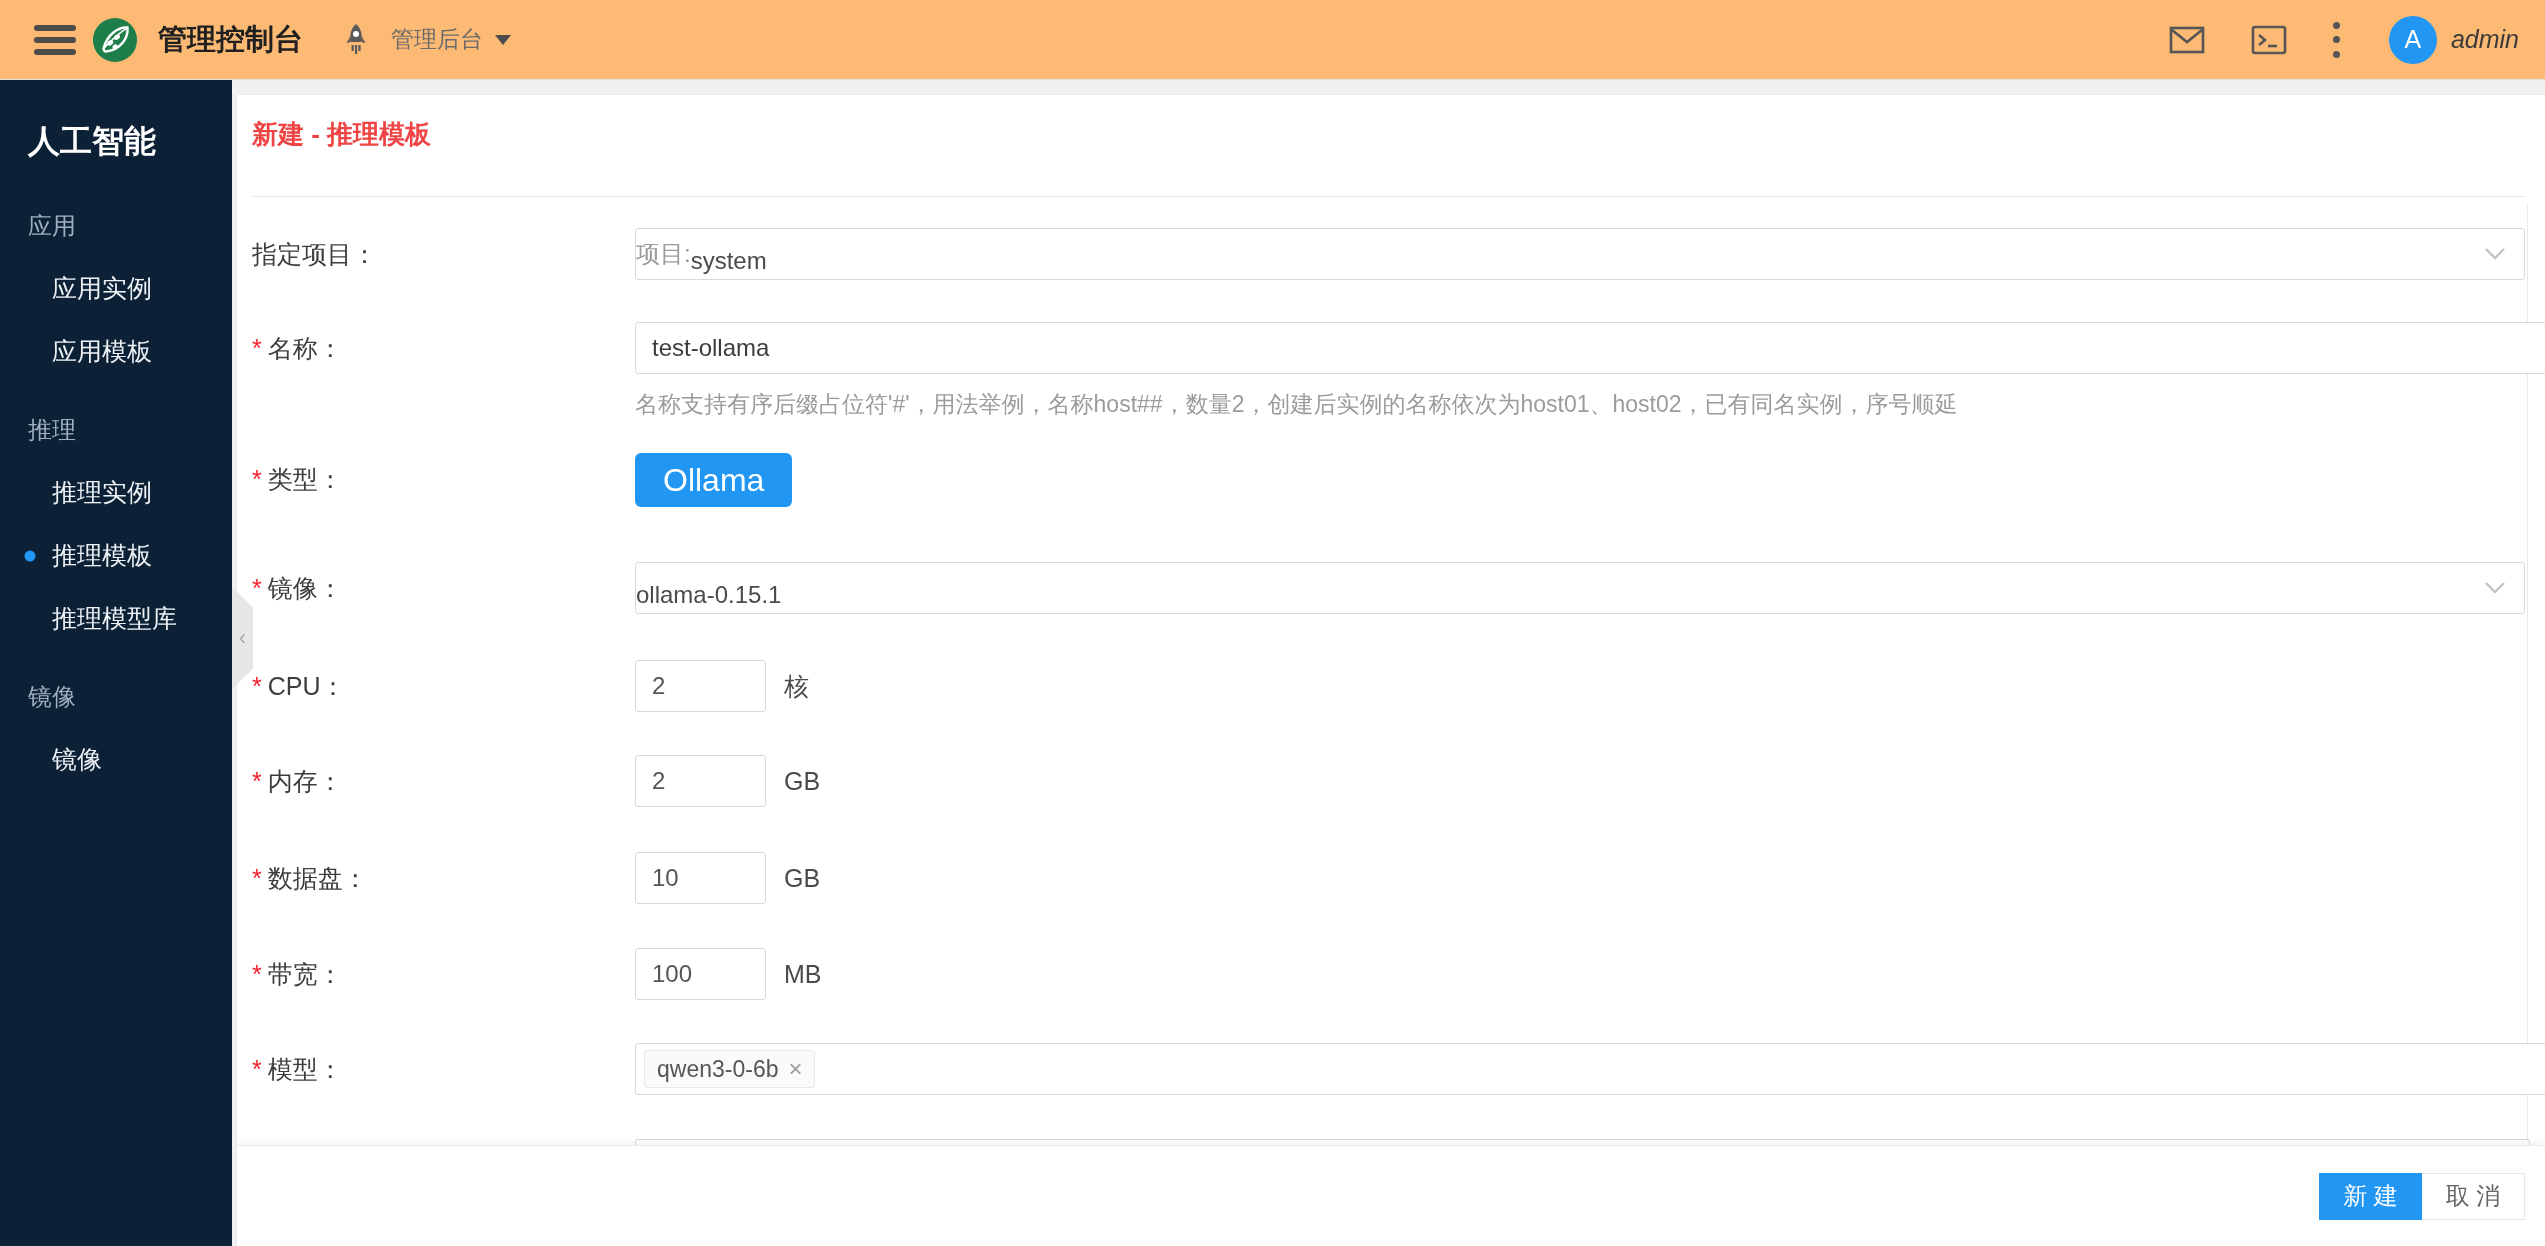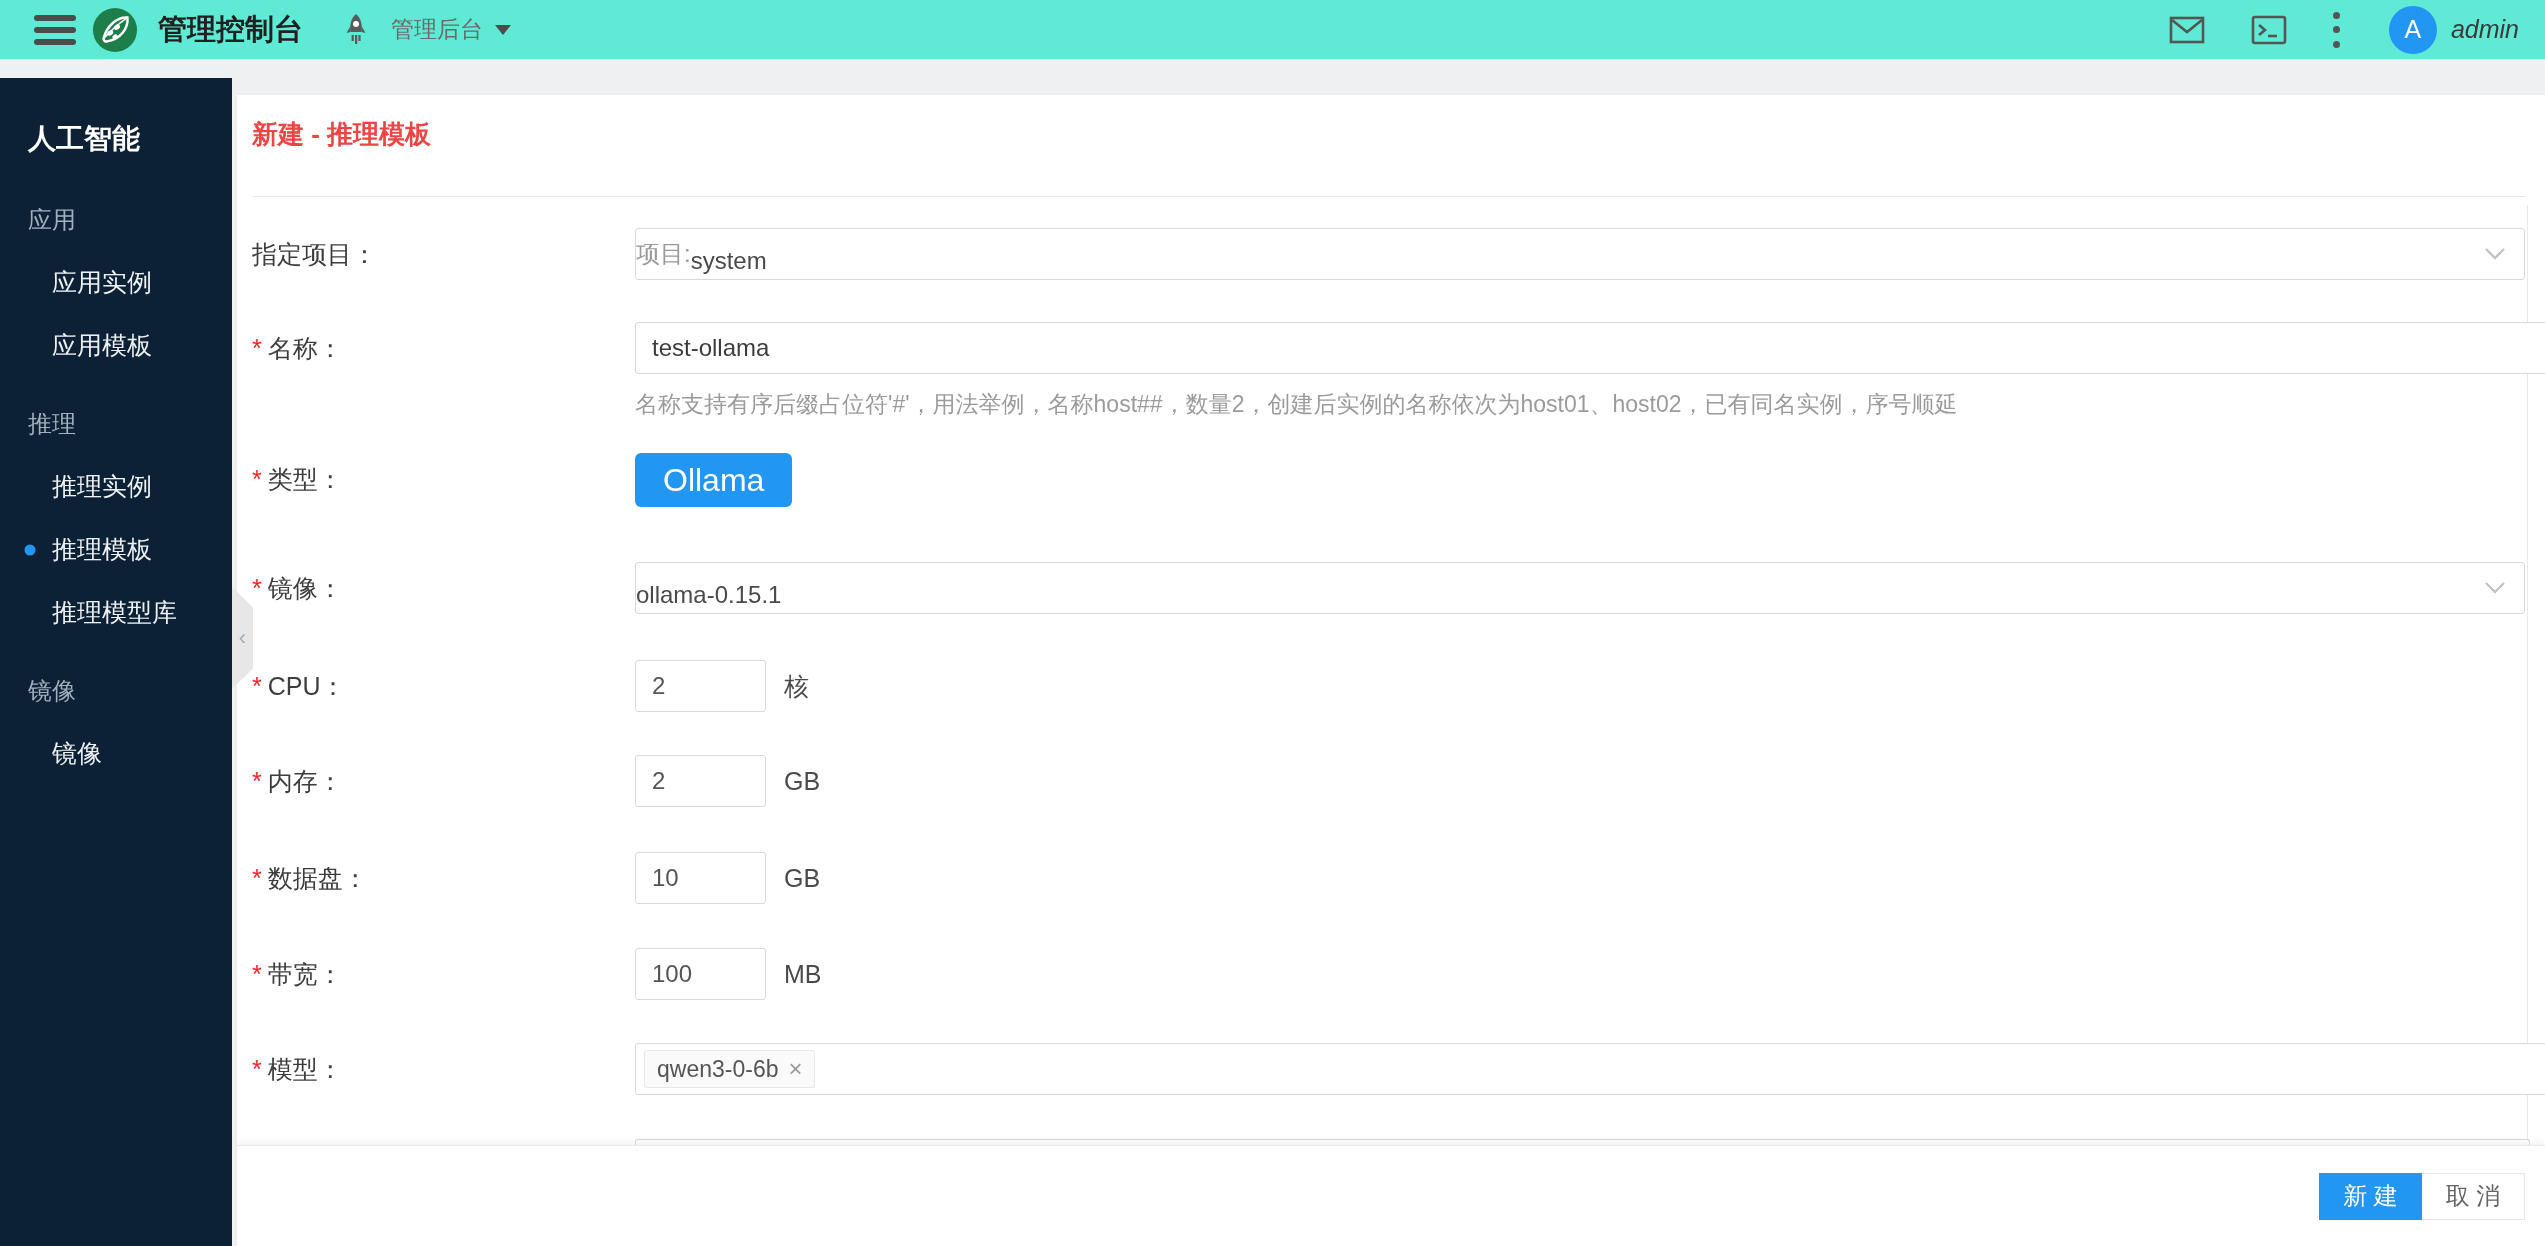--- a/index.html
+++ b/index.html
@@ -1,21 +1,21 @@
 <!DOCTYPE html>
 <html><head>
 <meta charset="utf-8">
 <style>
   * { margin:0; padding:0; box-sizing:border-box; }
   html,body { width:2545px; height:1246px; overflow:hidden; background:#eef0f2;
               font-family:"Liberation Sans","DejaVu Sans",sans-serif; }
   .app { position:relative; width:2545px; height:1246px; }
 
   
-  .topbar { position:absolute; top:0; left:0; width:2545px; height:60px; background:#5eead4;
+  .topbar { position:absolute; top:0; left:0; width:2545px; height:80px; background:#fdba74;
             border-bottom:1px solid #e4e4e4; display:flex; align-items:center; z-index:30; }
   .hamburger { margin-left:34px; width:42px; height:30px; display:flex; flex-direction:column;
                justify-content:space-between; cursor:pointer; }
   .hamburger span { display:block; height:6px; background:#4c4c4c; border-radius:3px; }
   .logo { margin-left:16px; width:46px; height:46px; flex:0 0 46px; }
   .product-title { margin-left:20px; font-size:29px; font-weight:600; color:#202020; }
   .rocket { margin-left:38px; width:30px; height:34px; }
   .workspace { margin-left:20px; font-size:23px; color:#6b6b6b; }
   .caret-down { margin-left:12px; width:0; height:0; border-left:8px solid transparent;
                 border-right:8px solid transparent; border-top:10px solid #4c4c4c; }
@@ -24,21 +24,21 @@
   .kebab { width:8px; height:36px; margin-right:48px; display:flex; flex-direction:column;
            justify-content:space-between; align-items:center; }
   .kebab i { width:7px; height:7px; border-radius:50%; background:#555; }
   .avatar { width:48px; height:48px; border-radius:50%; background:#2196f3; color:#fff;
             font-size:25px; display:flex; align-items:center; justify-content:center; }
   .username { margin:0 26px 0 14px; font-size:25px; color:#3a3a3a;font-style:italic; }
 
   
   .sidebar { position:absolute; top:78px; left:0; width:232px; height:1168px;
              background:#0c2135; color:#fff; z-index:20; }
-  .sb-title { margin:42px 0 0 28px; font-size:28px; font-weight:700; color:#ffffff; }
+  .sb-title { margin:42px 0 0 28px; font-size:32px; font-weight:700; color:#ffffff; }
   .sb-group { margin:46px 0 0 28px; font-size:24px; color:#9fb0bf; }
   .sb-item { position:relative; margin:30px 0 0 52px; font-size:25px; color:#eef2f6; cursor:pointer; }
   .sb-item .dot { position:absolute; left:-22px; top:50%; transform:translate(-50%,-50%);
                   width:11px; height:11px; border-radius:50%; background:#2196f3; }
 
   
   .collapse-handle { position:absolute; left:232px; top:587px; width:21px; height:102px;
                      background:#e7e7e7; z-index:25; cursor:pointer;
                      clip-path:polygon(0 0,100% 20%,100% 80%,0 100%);
                      display:flex; align-items:center; justify-content:center; }

